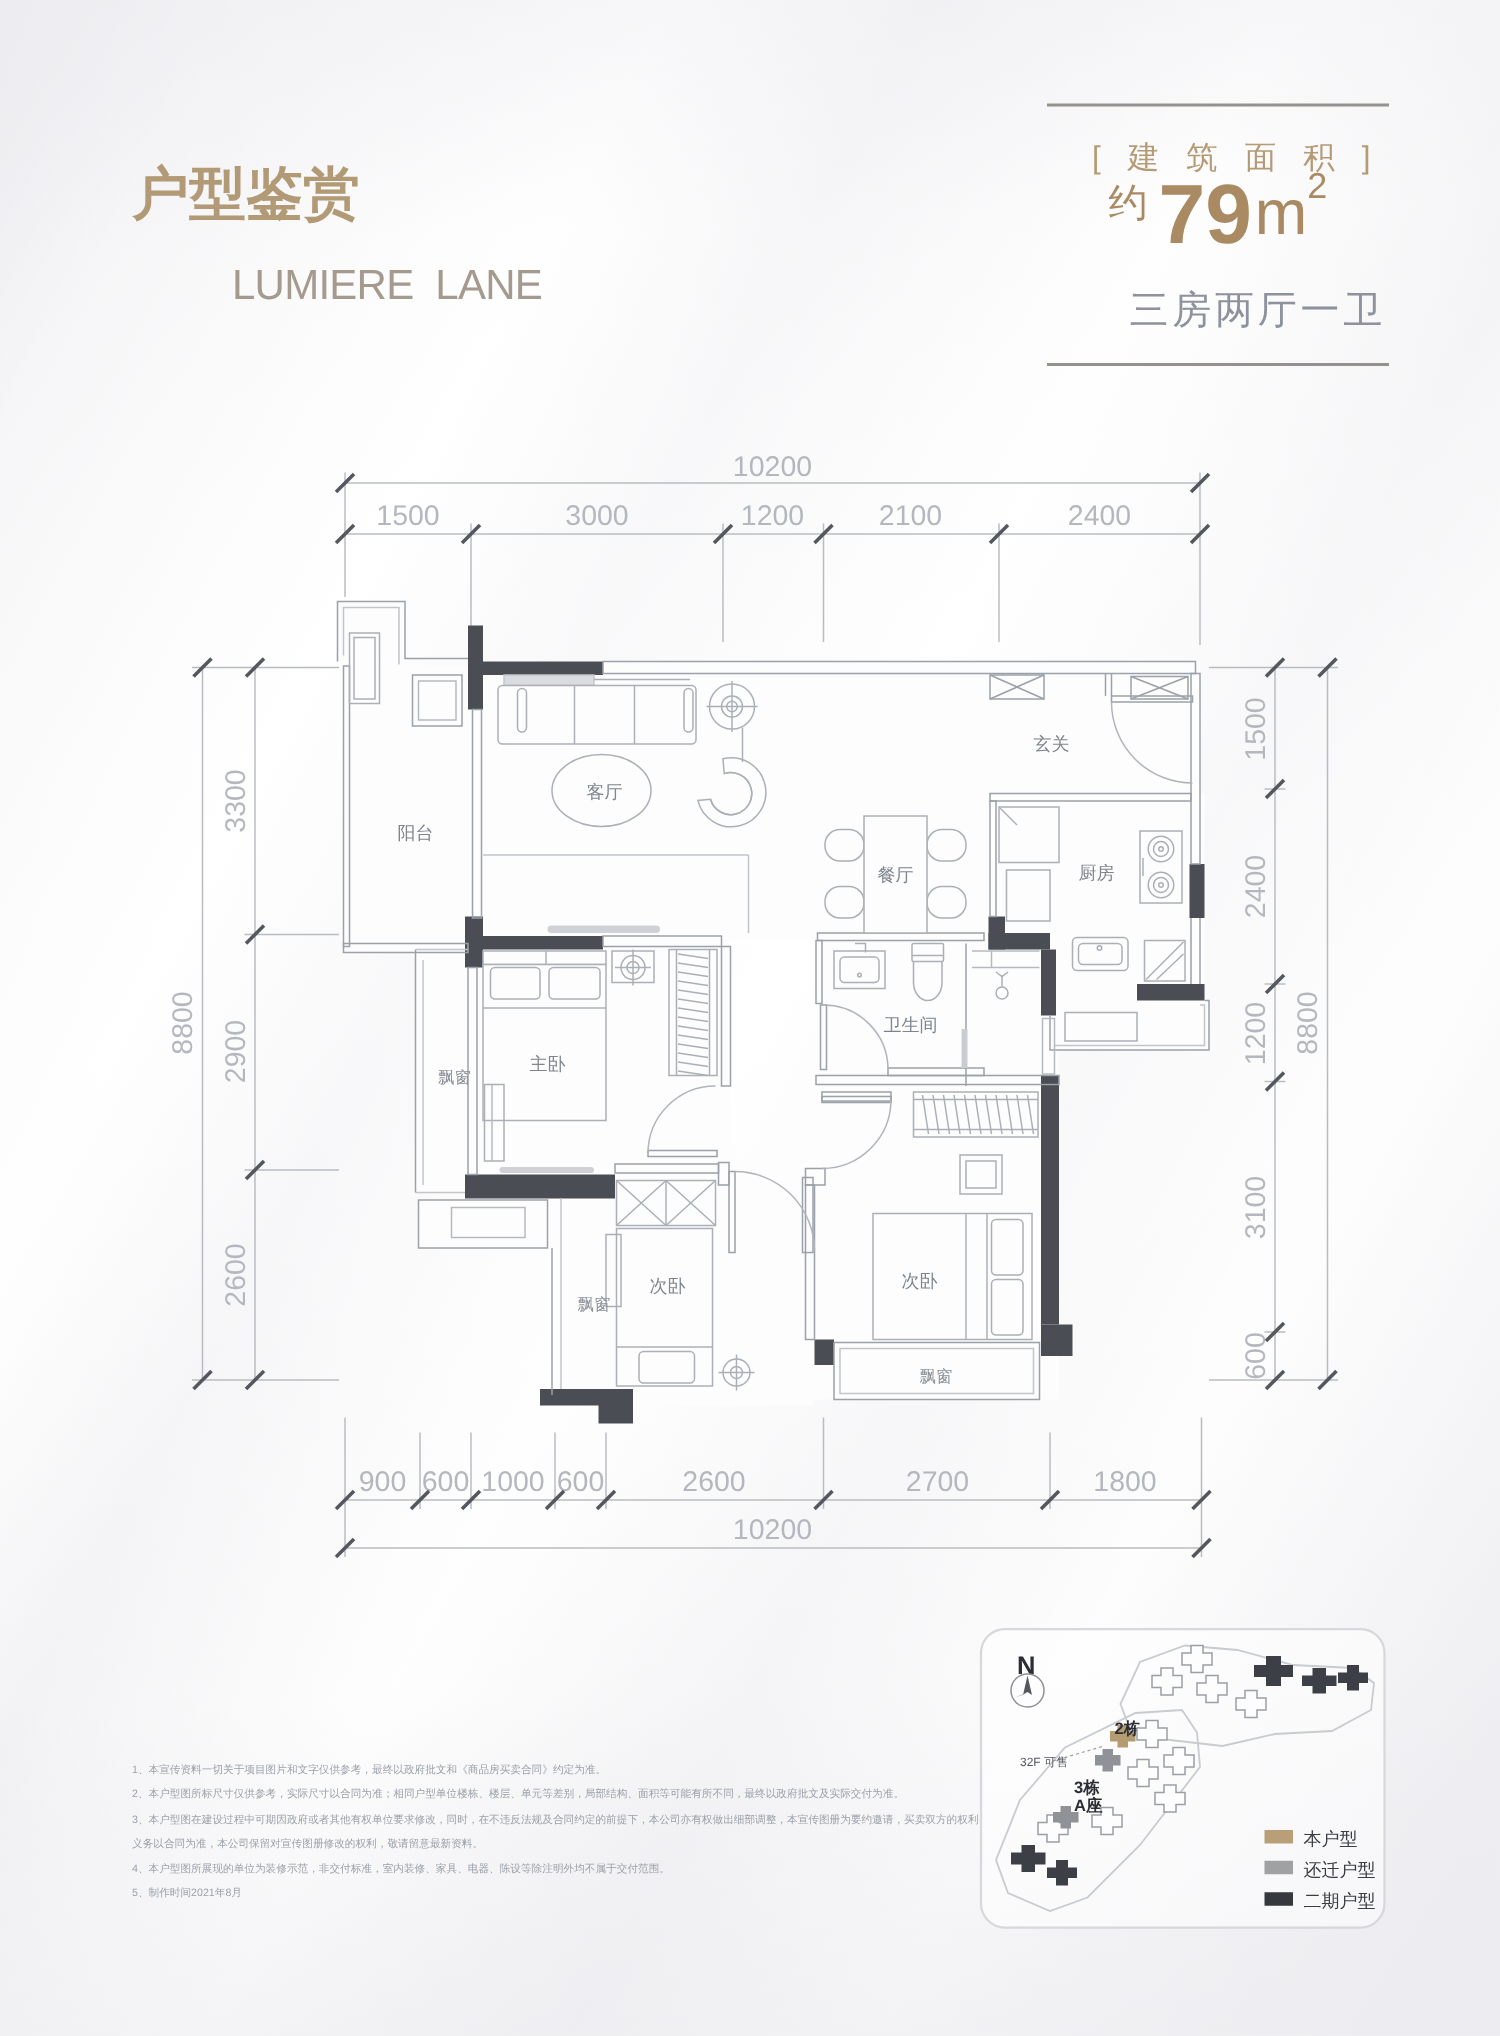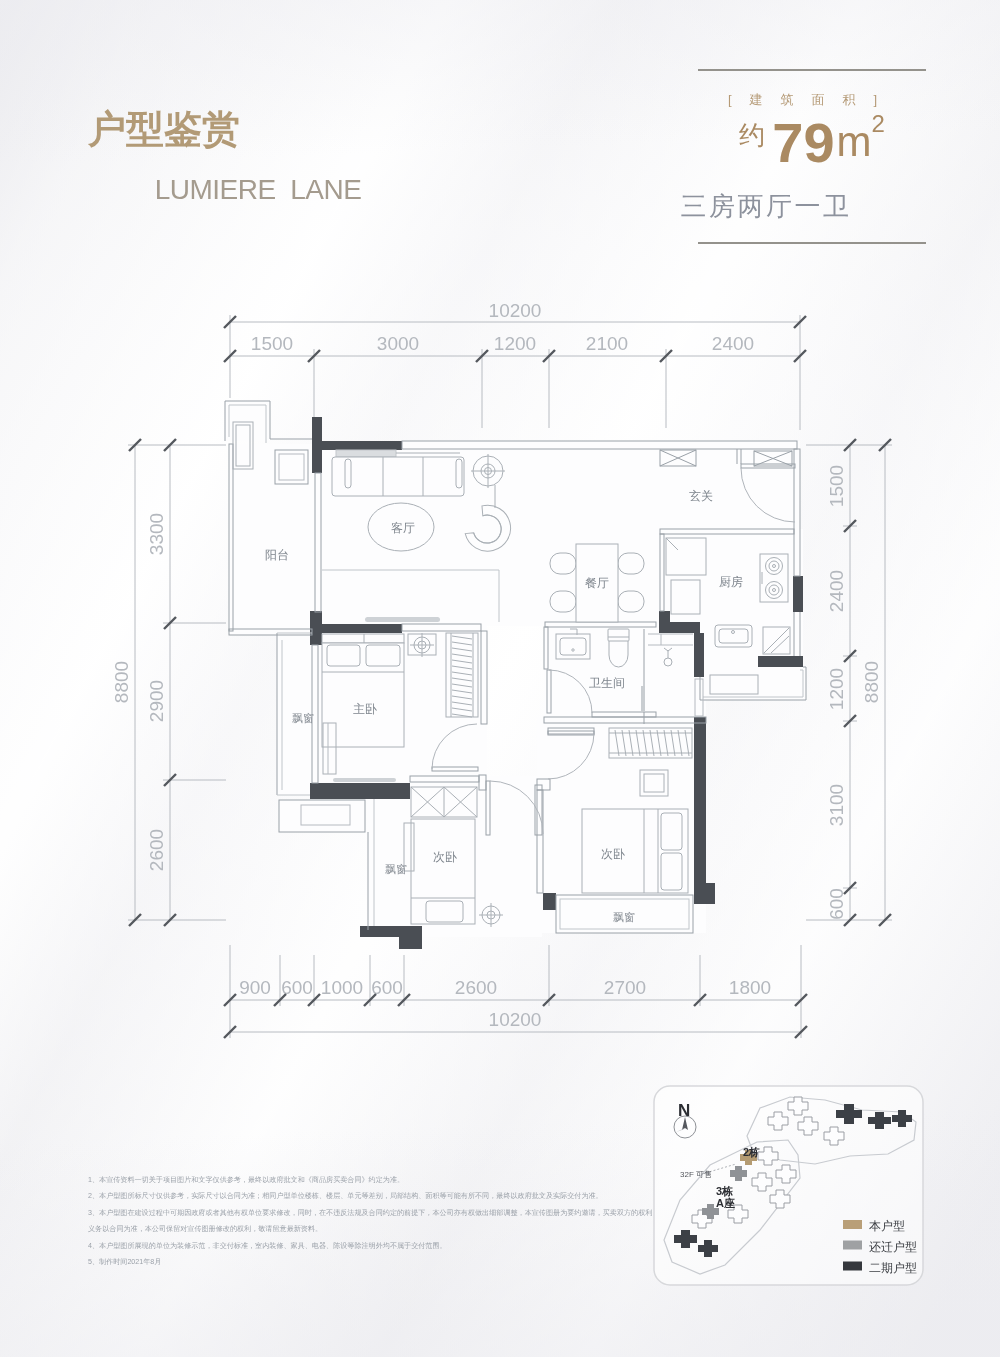--- a/index.html
+++ b/index.html
@@ -20,27 +20,27 @@
  linear-gradient(118deg, rgba(233,233,237,0.85) 0%, rgba(244,244,246,0.5) 9%, rgba(255,255,255,0.9) 26%, rgba(240,240,243,0.35) 36%, rgba(255,255,255,0.85) 50%, rgba(240,240,243,0.3) 64%, rgba(255,255,255,0.7) 76%, rgba(236,236,240,0.75) 95%);"></div>
 <div class="abs" style="left:0;top:0;width:1000px;height:1357px;background:
  linear-gradient(178deg, rgba(238,238,242,0.5) 0%, rgba(255,255,255,0) 12%, rgba(255,255,255,0) 82%, rgba(236,236,240,0.6) 100%);"></div>
 
 <div class="abs" style="left:88px;top:104px;width:340px;height:60px;color:#b29a76;font-size:38px;font-weight:700;letter-spacing:0px;">户型鉴赏</div>
 
 <div class="abs" style="left:88px;top:174px;width:340px;height:32px;color:#a49b8e;font-size:28px;font-weight:400;letter-spacing:-0.5px;text-align:center;">LUMIERE&nbsp;&nbsp;LANE</div>
 
 <div class="abs" style="left:698px;top:69px;width:228px;height:2px;background:#94928c;"></div>
 
-<div class="abs" style="left:698px;top:91px;width:246px;text-align:left;color:#b59a76;font-size:13px;font-weight:400;letter-spacing:18px;padding-left:30px;box-sizing:border-box;">[建筑面积]</div>
+<div class="abs" style="left:698px;top:91px;width:246px;text-align:left;color:#b59a76;font-size:21px;font-weight:400;letter-spacing:18px;padding-left:30px;box-sizing:border-box;">[建筑面积]</div>
 
 <div class="abs" style="left:698px;top:110px;width:228px;text-align:center;color:#aa8a62;">
   <span style="font-size:26px;vertical-align:18px;">约&nbsp;</span><span style="font-size:56px;font-weight:700;letter-spacing:0px;">79</span><span style="font-size:42px;vertical-align:6px;margin-left:2px;">m</span><span style="font-size:24px;vertical-align:30px;">2</span>
 </div>
 
-<div class="abs" style="left:678px;top:189px;width:228px;text-align:left;color:#8d929d;font-size:26px;letter-spacing:2.5px;font-weight:500;text-indent:2.5px;">三房两厅一卫</div>
+<div class="abs" style="left:696px;top:189px;width:228px;text-align:right;color:#8d929d;font-size:26px;letter-spacing:2.5px;font-weight:500;text-indent:2.5px;">三房两厅一卫</div>
 
 <div class="abs" style="left:698px;top:242px;width:228px;height:2px;background:#94928c;"></div>
 
 <svg class="abs" style="left:0;top:0;" width="1000" height="1357" viewBox="0 0 1000 1357">
 <g fill="none" stroke-linecap="butt">
 
 <g fill="#fdfdfe" stroke="none">
   <rect x="229" y="444" width="83" height="191"></rect>
   <rect x="312" y="441" width="488" height="185"></rect>
   <rect x="277" y="633" width="35" height="162"></rect>

